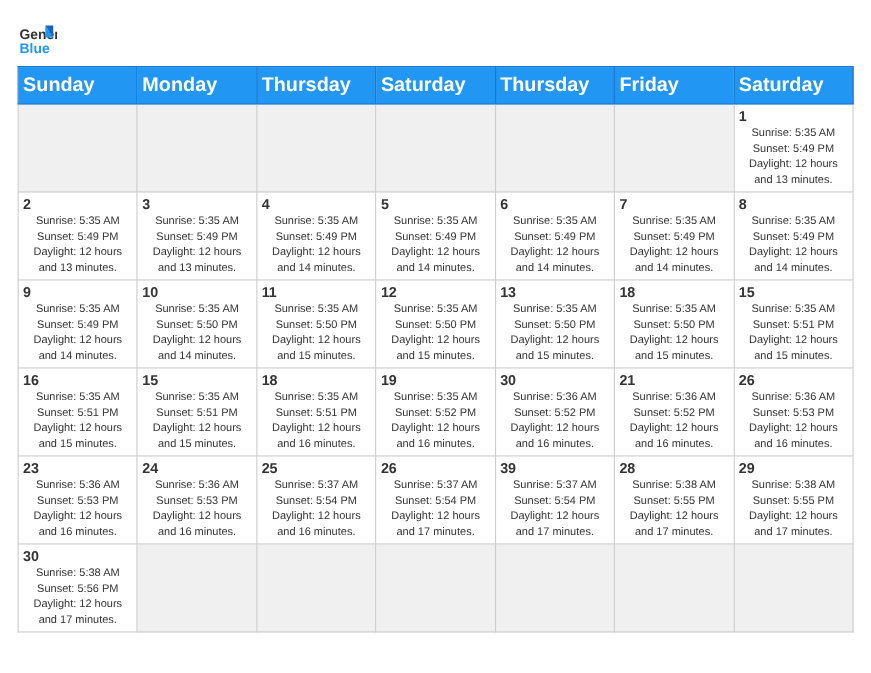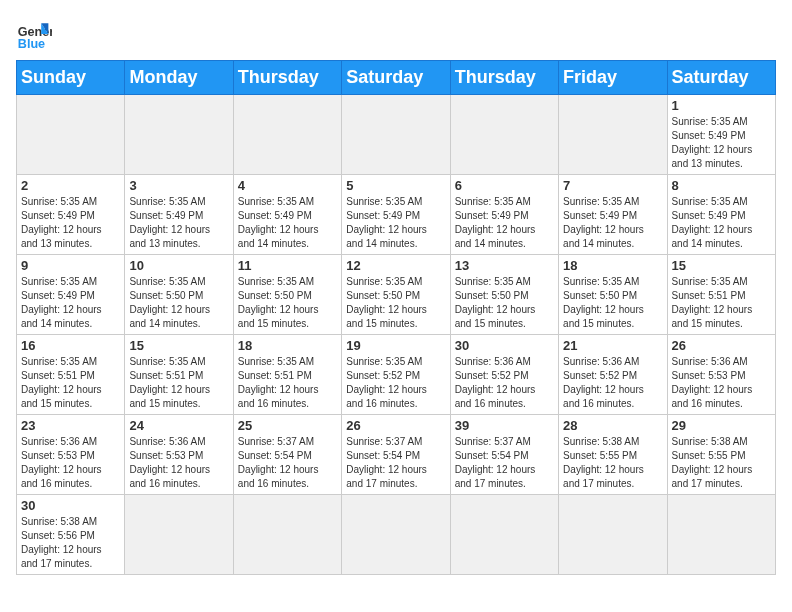--- a/index.html
+++ b/index.html
@@ -67,20 +67,21 @@
     .day-number {
       font-size: 13px;
       font-weight: bold;
       display: block;
       margin-bottom: 2px;
     }
     .day-info {
       font-size: 10px;
       color: #333;
       line-height: 1.4;
+      text-align: center;
     }
     .last-row td {
       background: #f0f0f0;
     }
     .last-row td.has-day {
       background: #fff;
     }
   </style>
 </head>
 <body>

